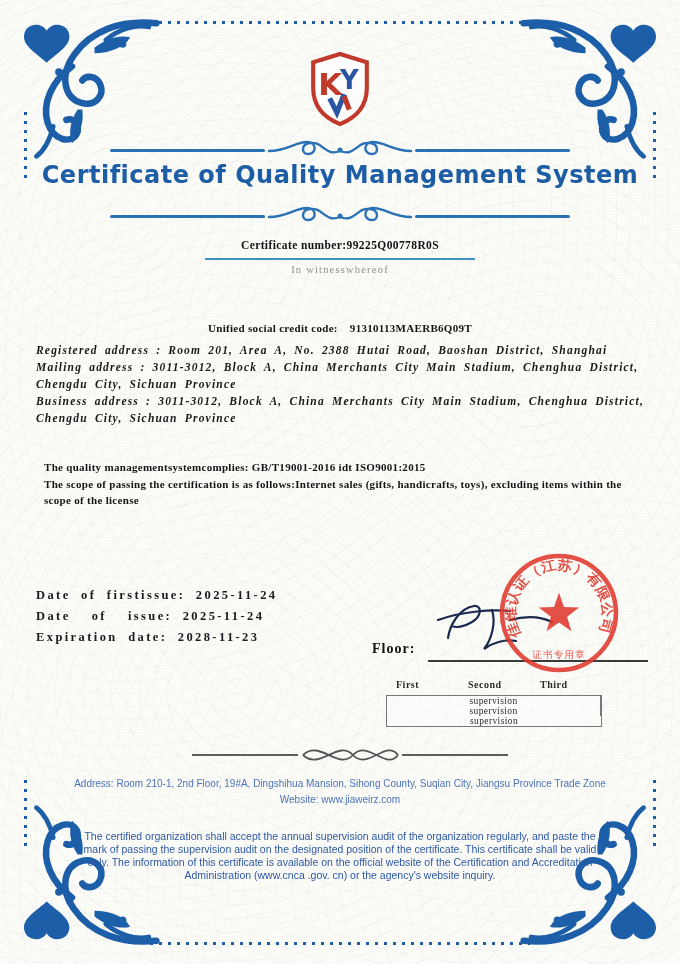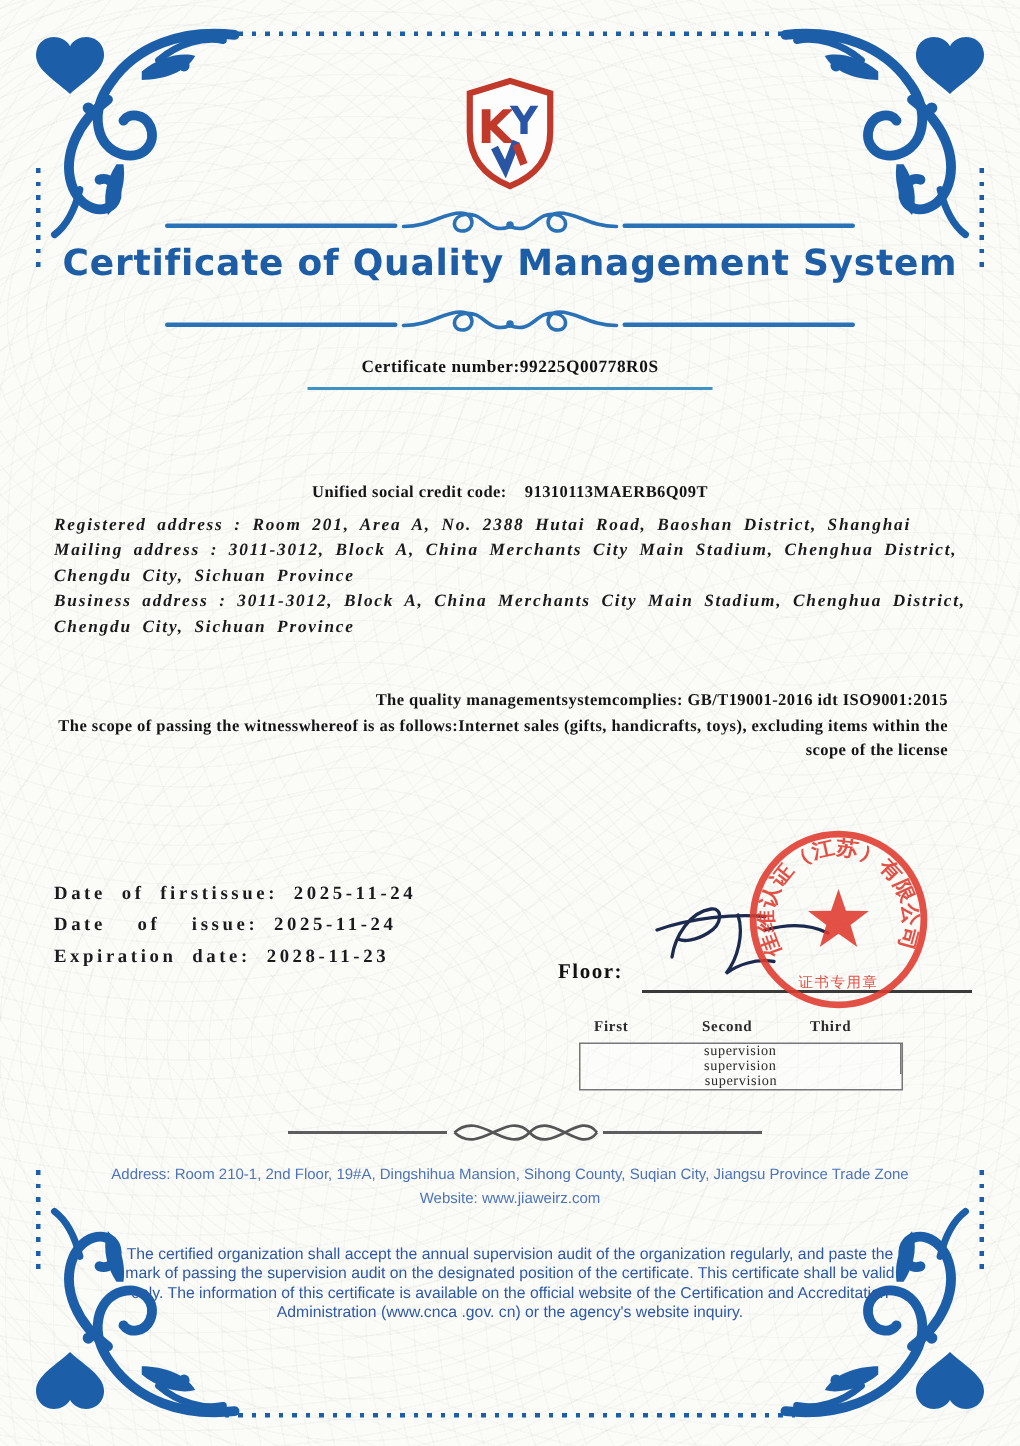--- a/index.html
+++ b/index.html
@@ -54,21 +54,21 @@
   .witness{position:absolute;top:264px;width:100%;text-align:center;color:#8f8f8f;font-size:10.5px;letter-spacing:1.2px;}
   .company{position:absolute;top:286px;width:100%;text-align:center;font-size:15.5px;font-weight:bold;letter-spacing:0.8px;color:#131313;}
   .credit{position:absolute;top:322px;width:100%;text-align:center;font-size:11px;font-weight:bold;color:#151515;letter-spacing:0.3px;}
   .credit .val{margin-left:12px;}
   .addresses{
     position:absolute;top:342px;left:36px;width:612px;
     font-size:11.5px;font-weight:bold;color:#1a1a1a;
     letter-spacing:1.2px;word-spacing:3px;line-height:17px;font-style:italic;
   }
   .compliance{
-    position:absolute;top:459px;left:32px;width:600px;text-align:right;
+    position:absolute;top:459px;left:44px;width:600px;text-align:left;
     font-size:11px;font-weight:bold;letter-spacing:0.3px;line-height:16px;color:#151515;
   }
   .compliance .row1{margin-bottom:1px;}
   .dates{
     position:absolute;top:585px;left:36px;
     font-size:12.5px;font-weight:bold;letter-spacing:2.4px;word-spacing:5px;
     line-height:21px;color:#1b1b1d;
   }
   .dates div{white-space:pre;}
   .signer{position:absolute;top:641px;left:372px;font-size:14px;font-weight:bold;letter-spacing:1px;color:#111;}
@@ -196,34 +196,35 @@
     <svg viewBox="0 0 150 26">
         <use href="#swirlBlue"></use>
       </svg>
     <span class="line"></span>
   </div>
 
   <div class="certnum">
     <span>Certificate number:</span><span>99225Q00778R0S</span>
   </div>
   <div class="certline"></div>
+  <div class="witness">In witnesswhereof</div>
 
   <div class="credit">
     <span>Unified social credit code:</span><span class="val">91310113MAERB6Q09T</span>
   </div>
 
   <div class="addresses">
     <div>Registered address : Room 201, Area A, No. 2388 Hutai Road, Baoshan District, Shanghai</div>
     <div>Mailing address : 3011-3012, Block A, China Merchants City Main Stadium, Chenghua District, Chengdu City, Sichuan Province</div>
     <div>Business address : 3011-3012, Block A, China Merchants City Main Stadium, Chenghua District, Chengdu City, Sichuan Province</div>
   </div>
 
   <div class="compliance">
     <div class="row1">The quality managementsystemcomplies: GB/T19001-2016 idt ISO9001:2015</div>
-    <div>The scope of passing the witnesswhereof is as follows:Internet sales (gifts, handicrafts, toys), excluding items within the scope of the license</div>
+    <div>The scope of passing the certification is as follows:Internet sales (gifts, handicrafts, toys), excluding items within the scope of the license</div>
   </div>
 
   <div class="dates">
     <div>Date of firstissue: 2025-11-24</div>
     <div>Date  of  issue: 2025-11-24</div>
     <div>Expiration date: 2028-11-23</div>
   </div>
 
   <div class="signer">Floor:</div>
   <div class="signature">

